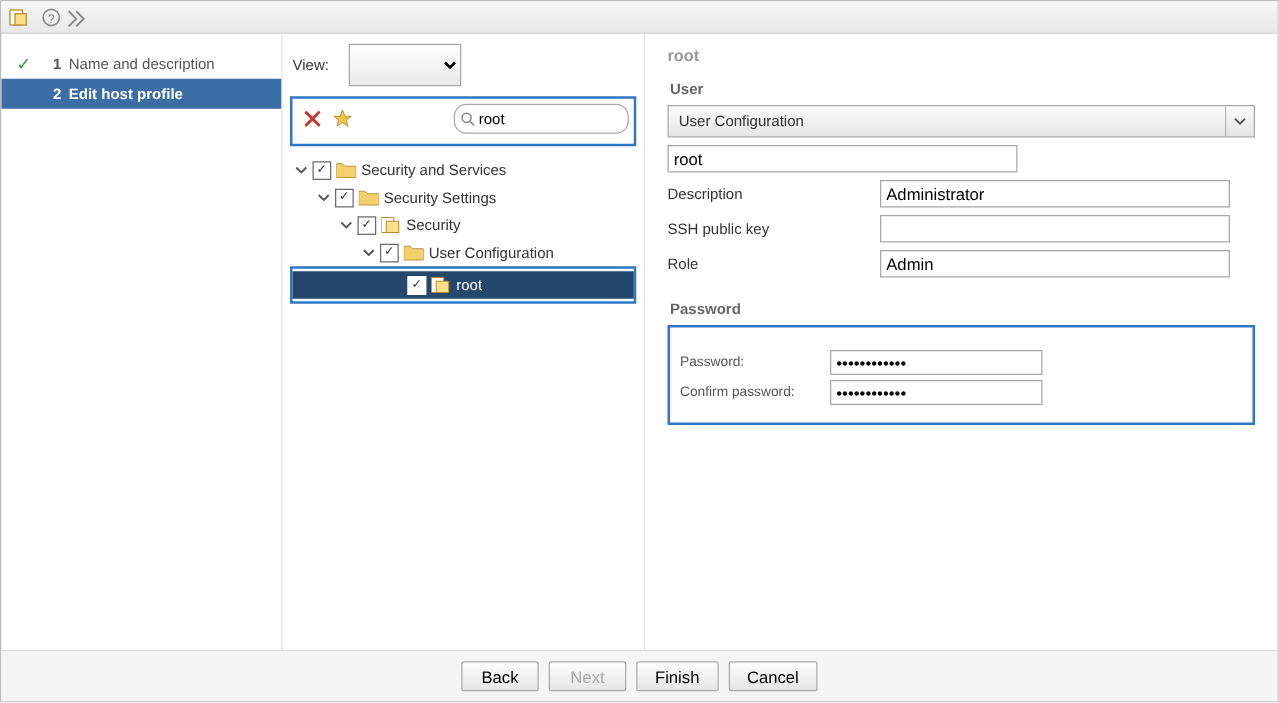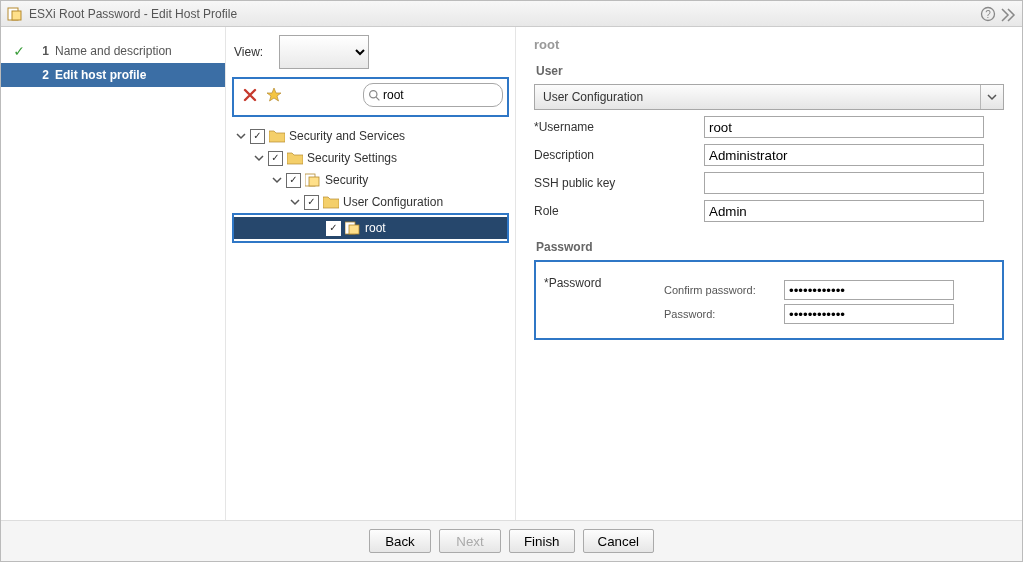--- a/index.html
+++ b/index.html
@@ -59,21 +59,20 @@
 
 <div class="dialog">
 
   <div class="titlebar">
     <span class="appicon">
       <svg viewBox="0 0 16 16">
           <rect x="1" y="2" width="10" height="12" fill="#fff" stroke="#b58a2e" stroke-width="1"></rect>
           <rect x="5" y="5" width="9" height="9" fill="#ffe08a" stroke="#b58a2e" stroke-width="1"></rect>
         </svg>
     </span>
-    <span class="title">ESXi Root Password - Edit Host Profile</span>
     <span class="tb-btn">
         <svg viewBox="0 0 16 16">
           <circle cx="8" cy="8" r="6.5" fill="none" stroke="#888" stroke-width="1.3"></circle>
           <text x="8" y="12" text-anchor="middle" font-size="10" fill="#888">?</text>
         </svg>
       </span>
     <span class="tb-btn">
         <svg viewBox="0 0 16 16">
           <path d="M2 3 L8 9 L2 15" fill="none" stroke="#888" stroke-width="1.5"></path>
           <path d="M8 3 L14 9 L8 15" fill="none" stroke="#888" stroke-width="1.5"></path>
@@ -191,47 +190,45 @@
       <div class="combo">
         <span>User Configuration</span>
         <span class="arrow">
             <svg width="10" height="10" viewBox="0 0 10 10">
               <path d="M1 3 L5 7 L9 3" fill="none" stroke="#555" stroke-width="1.5"></path>
             </svg>
           </span>
       </div>
 
       <div class="formrow">
-        <div class="flabel">*Username</div>
         <input type="text" value="root" style="">
       </div>
       <div class="formrow">
         <div class="flabel">Description</div>
         <input type="text" value="Administrator" style="">
       </div>
       <div class="formrow">
         <div class="flabel">SSH public key</div>
         <input type="text" value="" style="">
       </div>
       <div class="formrow">
         <div class="flabel">Role</div>
         <input type="text" value="Admin" style="">
       </div>
 
       <div class="sect-label" style="margin-top:18px;">Password</div>
       <div class="pw-frame">
         <div class="pw-inner">
-          <div class="flabel">*Password</div>
           <div class="pw-fields">
             <div class="pw-line">
-              <label>Confirm password:</label>
+              <label>Password:</label>
               <input type="password" value="************" style="">
             </div>
             <div class="pw-line">
-              <label>Password:</label>
+              <label>Confirm password:</label>
               <input type="password" value="************" style="">
             </div>
           </div>
         </div>
       </div>
     </div>
 
   </div>
 
   <div class="footer">

